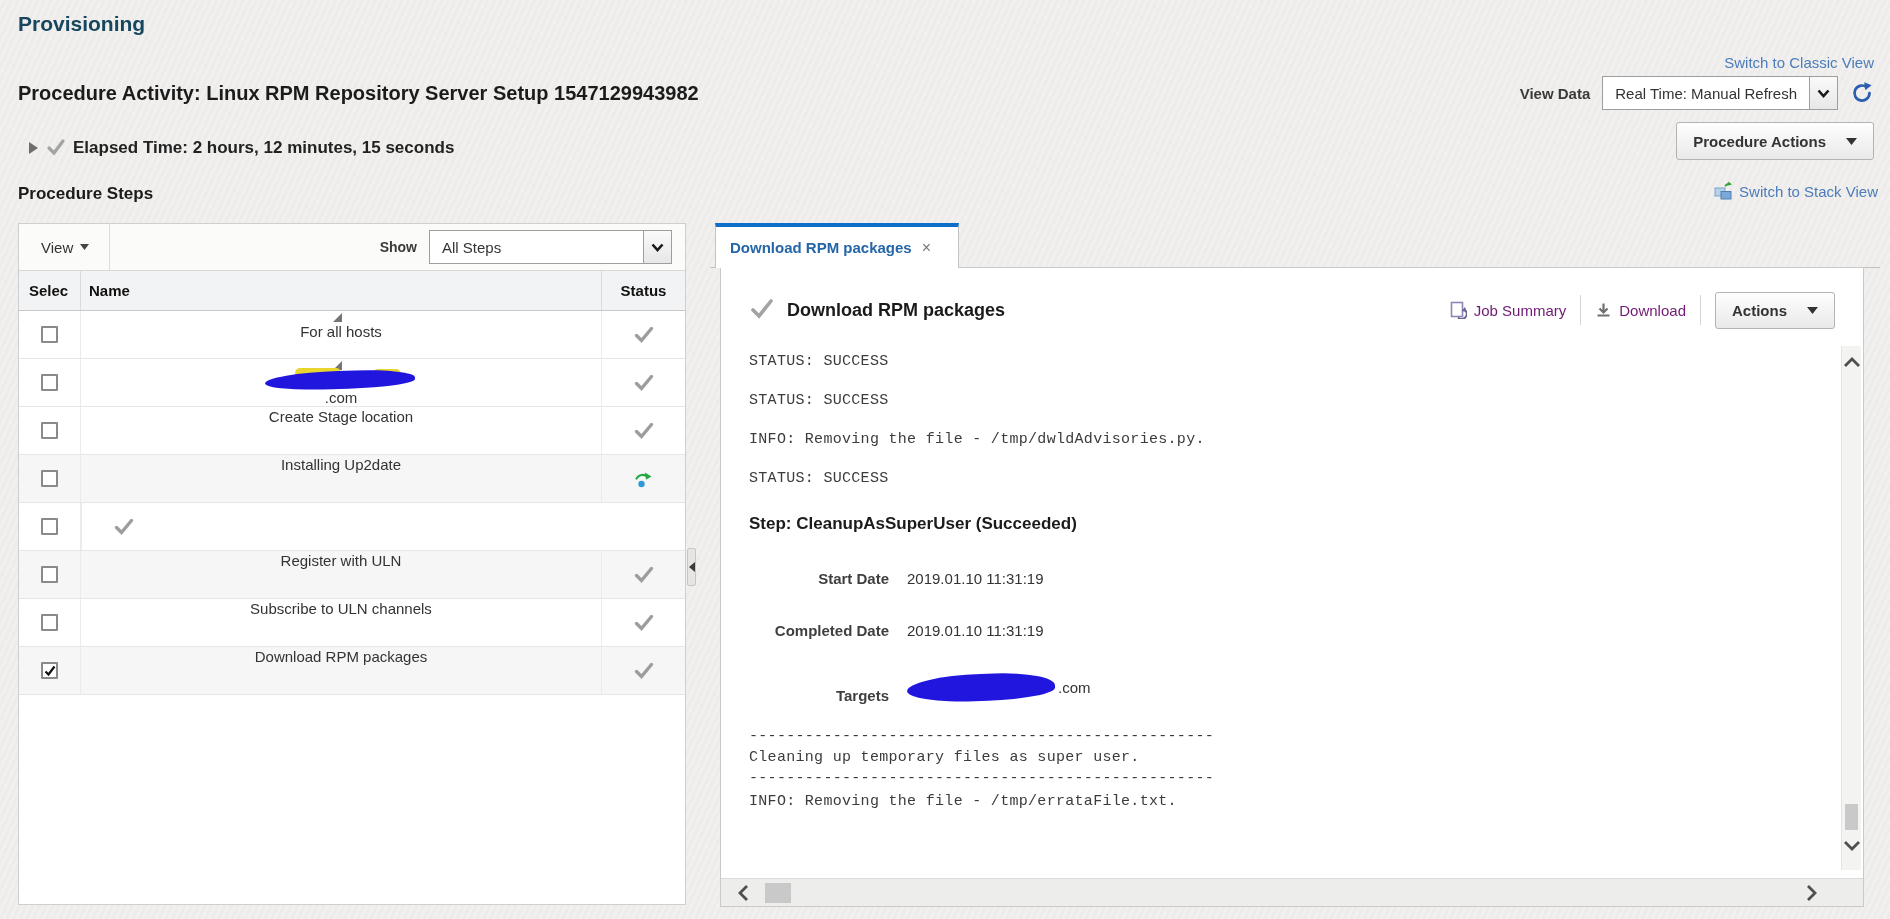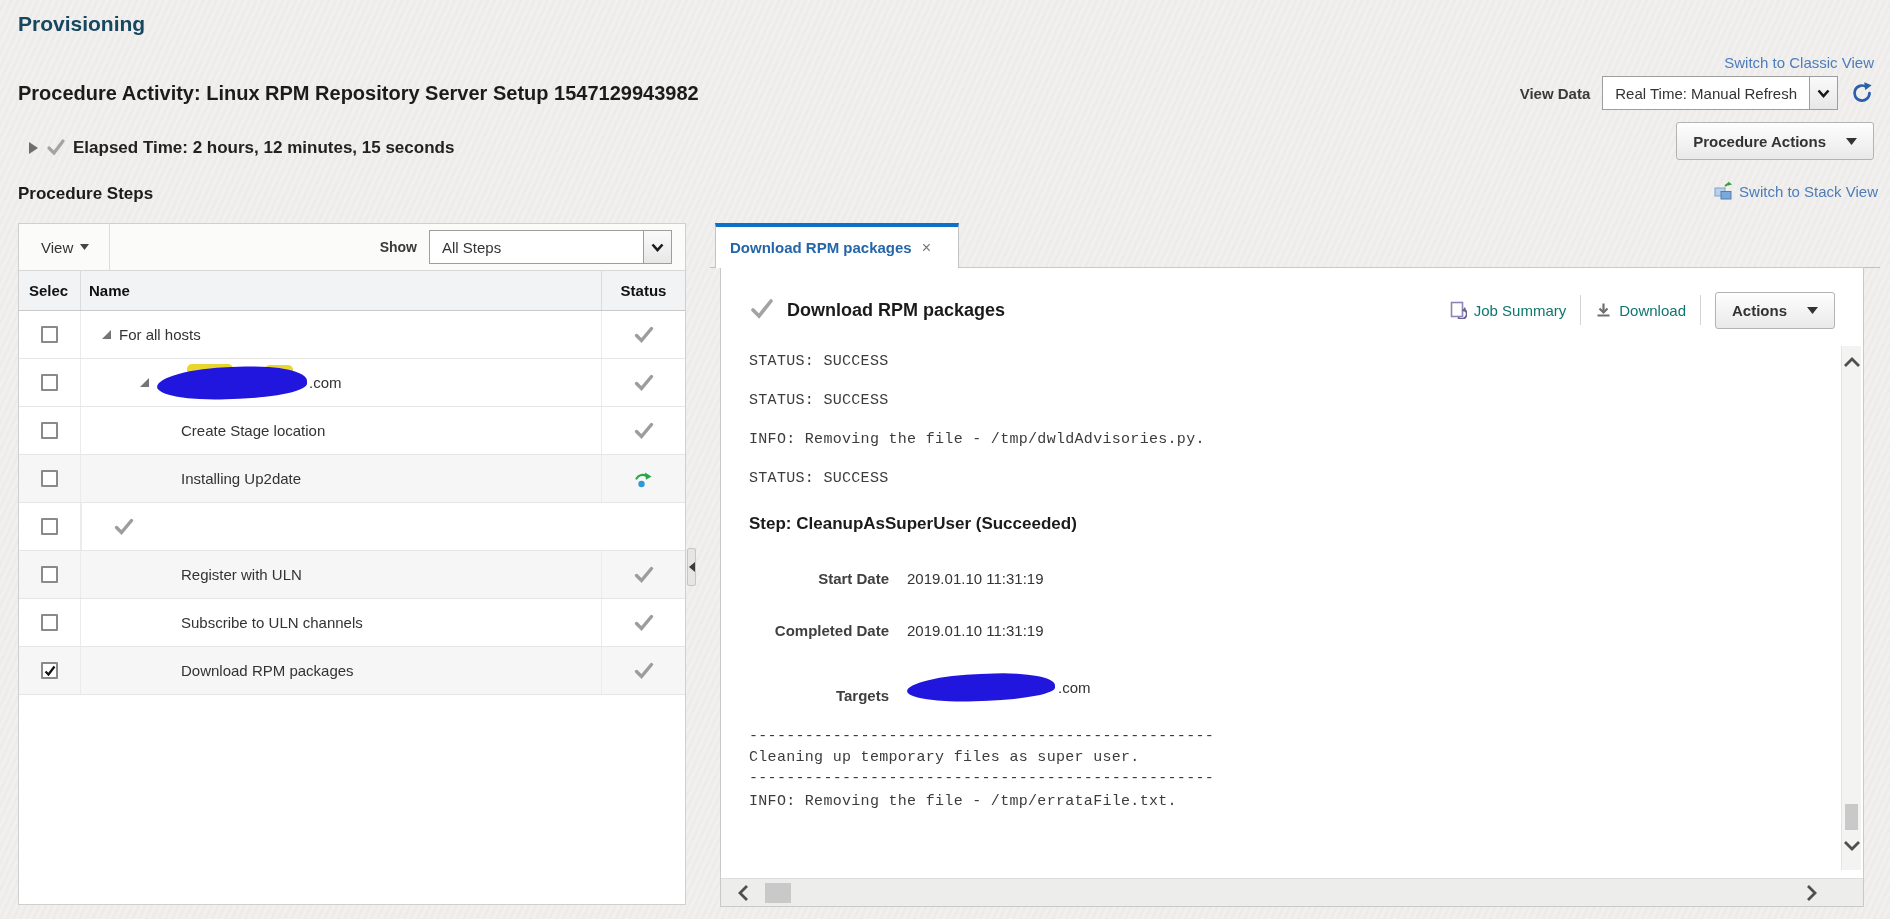--- a/index.html
+++ b/index.html
@@ -38,21 +38,21 @@
   .show-label { margin-left:auto; font-size:14px; font-weight:bold; color:#3a3a3a; margin-right:12px; }
   .show-combo { margin-right:13px; }
   .show-combo .val { min-width:213px; }
   .thead { height:40px; display:flex; background:#f2f3f5; border-bottom:1px solid #c9c9c9; font-size:15px; font-weight:bold; color:#111; }
   .thead .hc { display:flex; align-items:center; }
   .hc.sel { width:62px; padding-left:10px; border-right:1px solid #d9dbde; overflow:hidden; white-space:nowrap; }
   .hc.nm  { flex:1; padding-left:8px; }
   .hc.st  { width:84px; border-left:1px solid #d9dbde; justify-content:center; }
   .trow { height:48px; display:flex; border-bottom:1px solid #e6e6e6; background:#fff; cursor:pointer; }
   .rows .trow:nth-child(2n+4) { background:#f6f6f7; }
-  .cell { display:flex; align-items:center; }
+  .cell { display:flex; align-items:center;flex-direction:column; }
   .cell.sel { width:62px; justify-content:center; border-right:1px solid #ebebeb; }
   .cell.nm  { flex:1; font-size:15px; color:#333; }
   .cell.st  { width:84px; justify-content:center; border-left:1px solid #ebebeb; }
   .cb { width:17px; height:17px; background:#fff; border:2px solid #8a8a8a; border-radius:1px; display:flex; align-items:center; justify-content:center; cursor:pointer; }
   .ind { display:inline-block; height:1px; }
   .lvl-0 .ind { width:20px; } .lvl-1 .ind { width:58px; } .lvl-2 .ind { width:100px; }
   .tree-tri { margin-right:7px; flex:none; }
   .redact { position:relative; display:inline-block; width:150px; height:32px; margin-right:2px; vertical-align:middle; }
   .redact .yel { position:absolute; background:#e8d62f; border-radius:5px; }
   .redact .y1 { top:-3px; left:30px; width:46px; height:11px; }
@@ -66,21 +66,21 @@
          border:1px solid #c3c3c3; border-bottom:none; border-top:4px solid #0d6fc8;
          display:flex; align-items:center; gap:10px; padding:0 14px; cursor:pointer; }
   .tab .tl { font-size:15px; font-weight:bold; color:#2566a8; white-space:nowrap; }
   .tab .tx { font-size:16px; color:#777; cursor:pointer; line-height:1; }
   .content-box { position:absolute; left:720px; top:267px; width:1144px; height:640px; background:#fff; border:1px solid #c9c9c9; }
   .box-pad { padding:22px 28px 0 28px; height:100%; }
   .box-head { display:flex; justify-content:space-between; align-items:center; height:40px; }
   .bh-left { display:flex; align-items:center; gap:12px; }
   .bh-title { font-size:18px; font-weight:bold; color:#1a1a1a; }
   .box-tools { display:flex; align-items:center; gap:14px; }
-  .tool-link { display:flex; align-items:center; gap:7px; font-size:15px; color:#0f766e; text-decoration:none; cursor:pointer; }
+  .tool-link { display:flex; align-items:center; gap:7px; font-size:15px; color:#701a75; text-decoration:none; cursor:pointer; }
   .vsep { width:1px; height:30px; background:#d5d5d5; }
   .actions-btn { height:37px; }
   .mono { font-family:"Liberation Mono","DejaVu Sans Mono",monospace; font-size:15px; color:#3c3c3c; letter-spacing:0.3px; }
   .logtop { margin-top:12px; }
   .logtop .logline { height:39px; display:flex; align-items:center; }
   .step-h { margin-top:16px; font-size:17px; font-weight:bold; color:#1b1b1b; height:24px; }
   .fields { margin-top:32px; }
   .frow { display:flex; align-items:baseline; height:21px; margin-bottom:31px; }
   .flabel { width:140px; text-align:right; font-size:15px; font-weight:bold; color:#3f3f3f; flex:none; }
   .fvalue { margin-left:18px; font-size:15px; color:#333; display:flex; align-items:center; }

